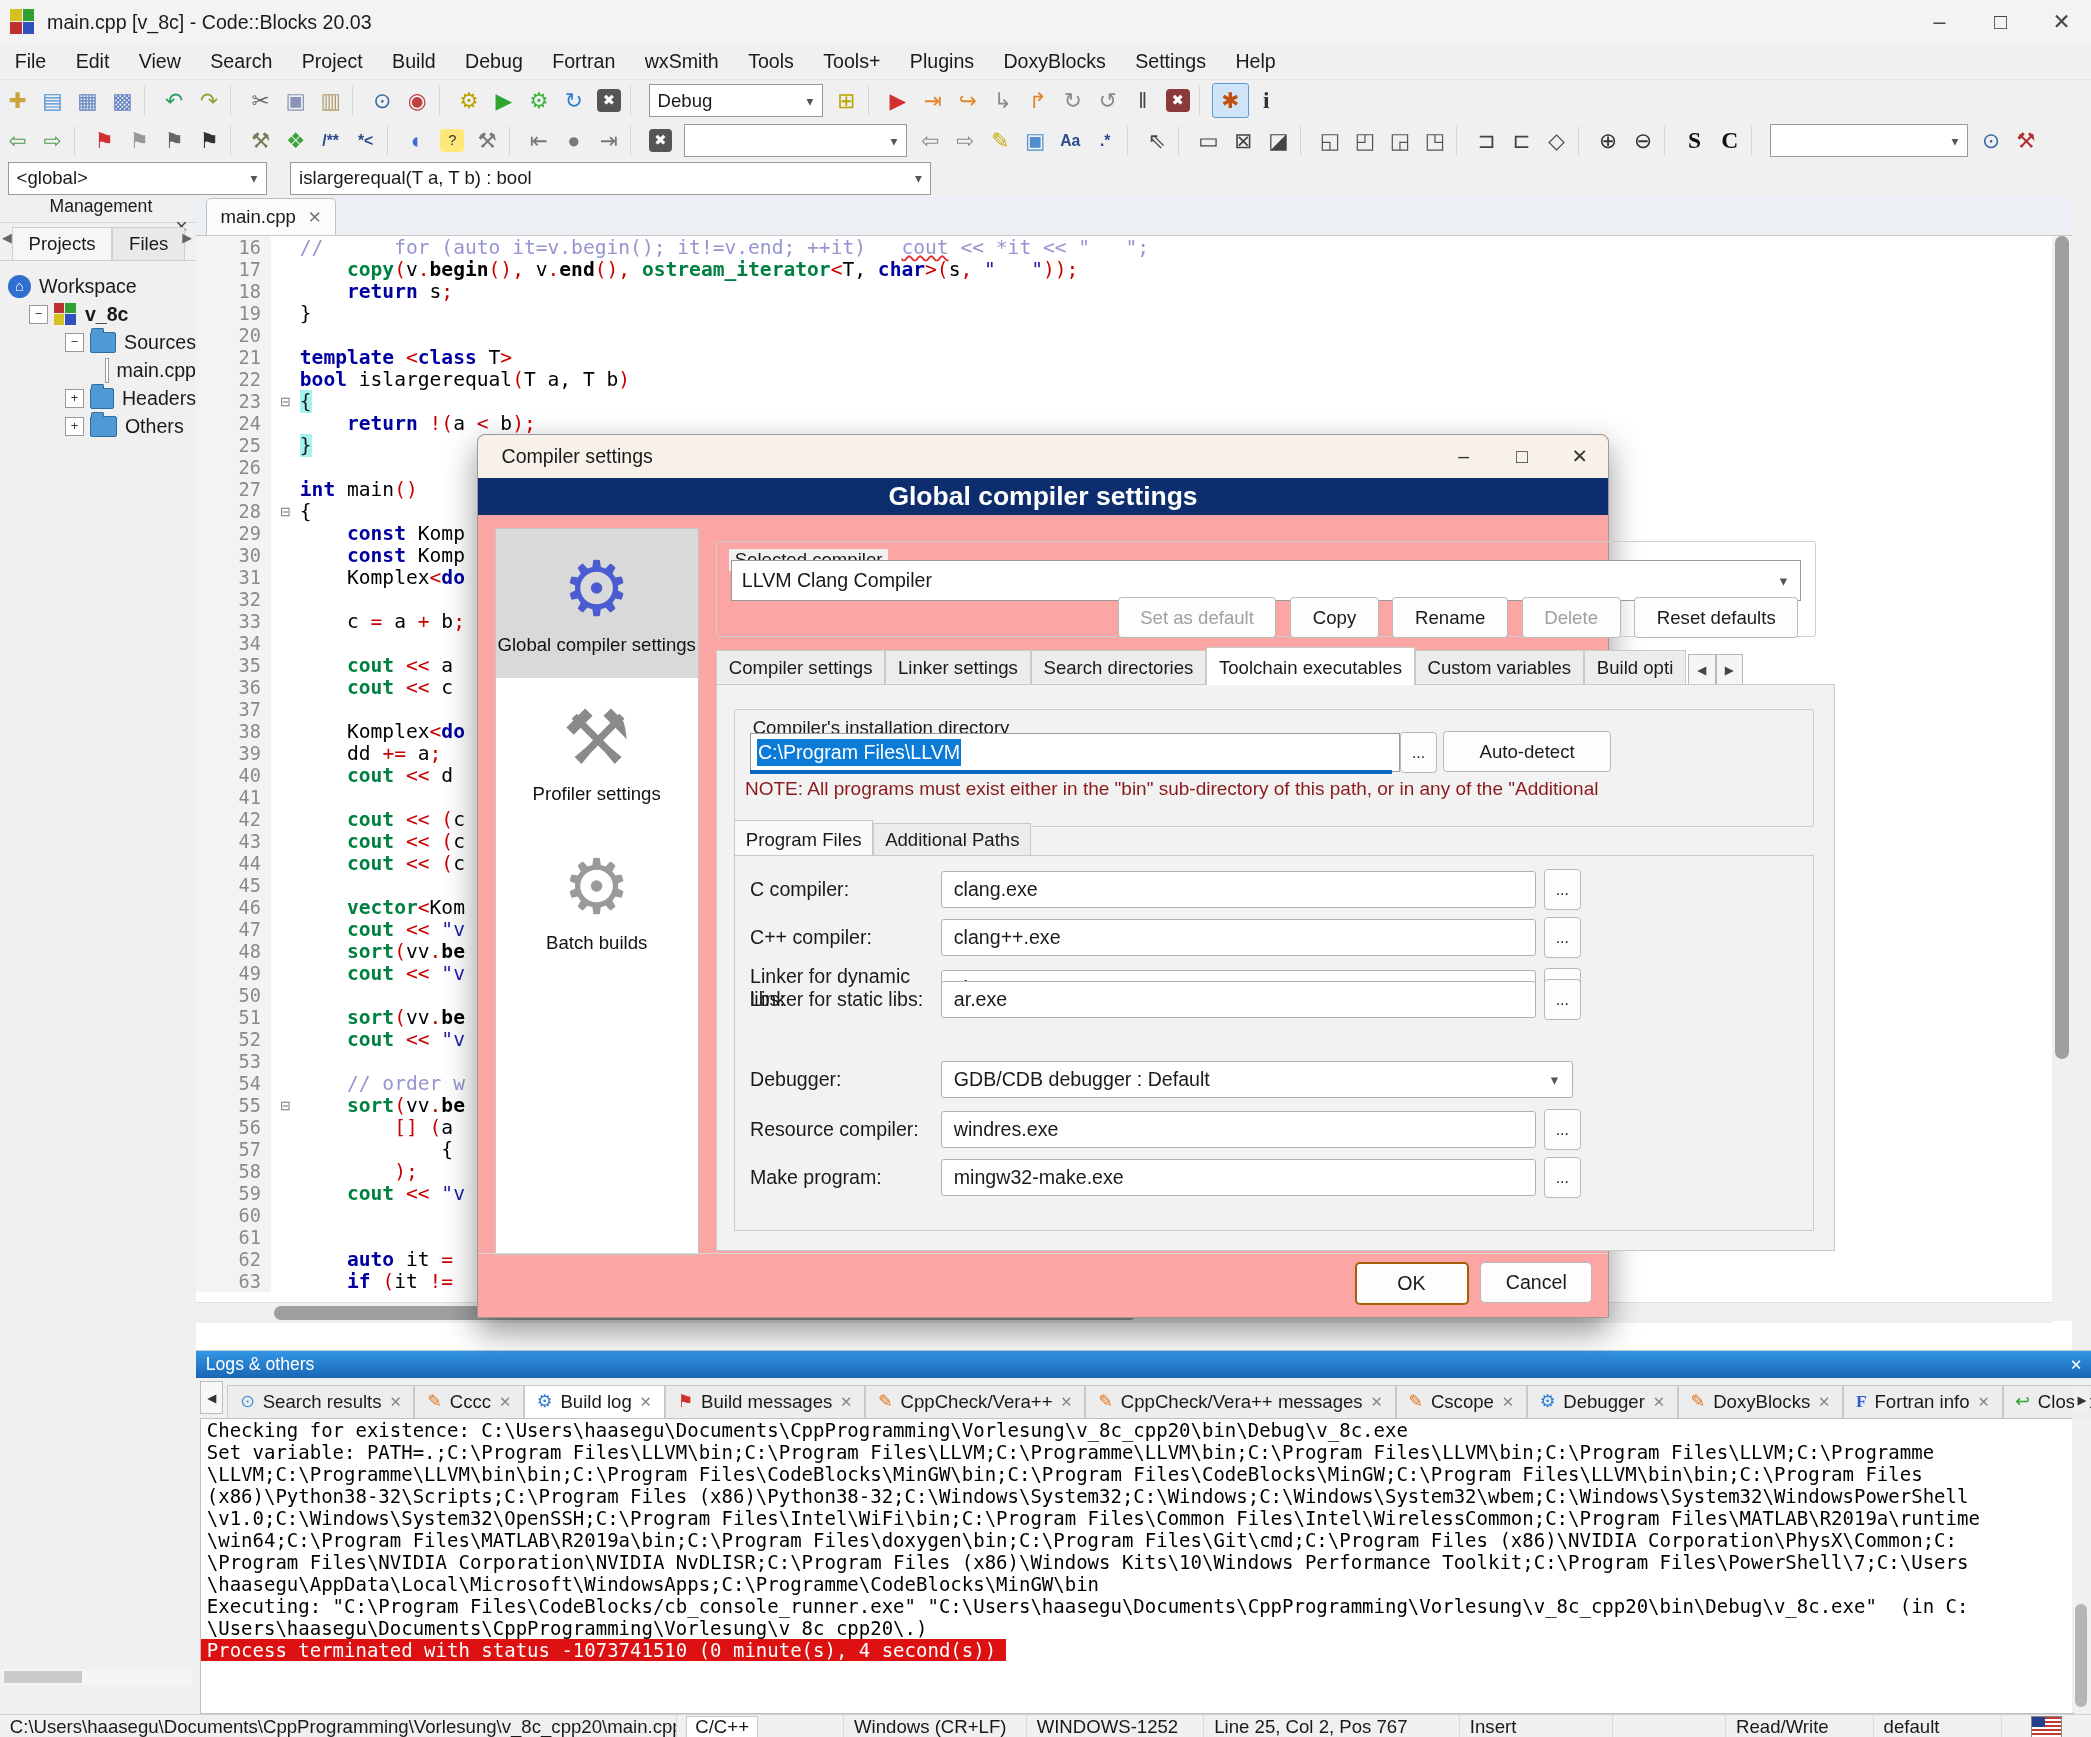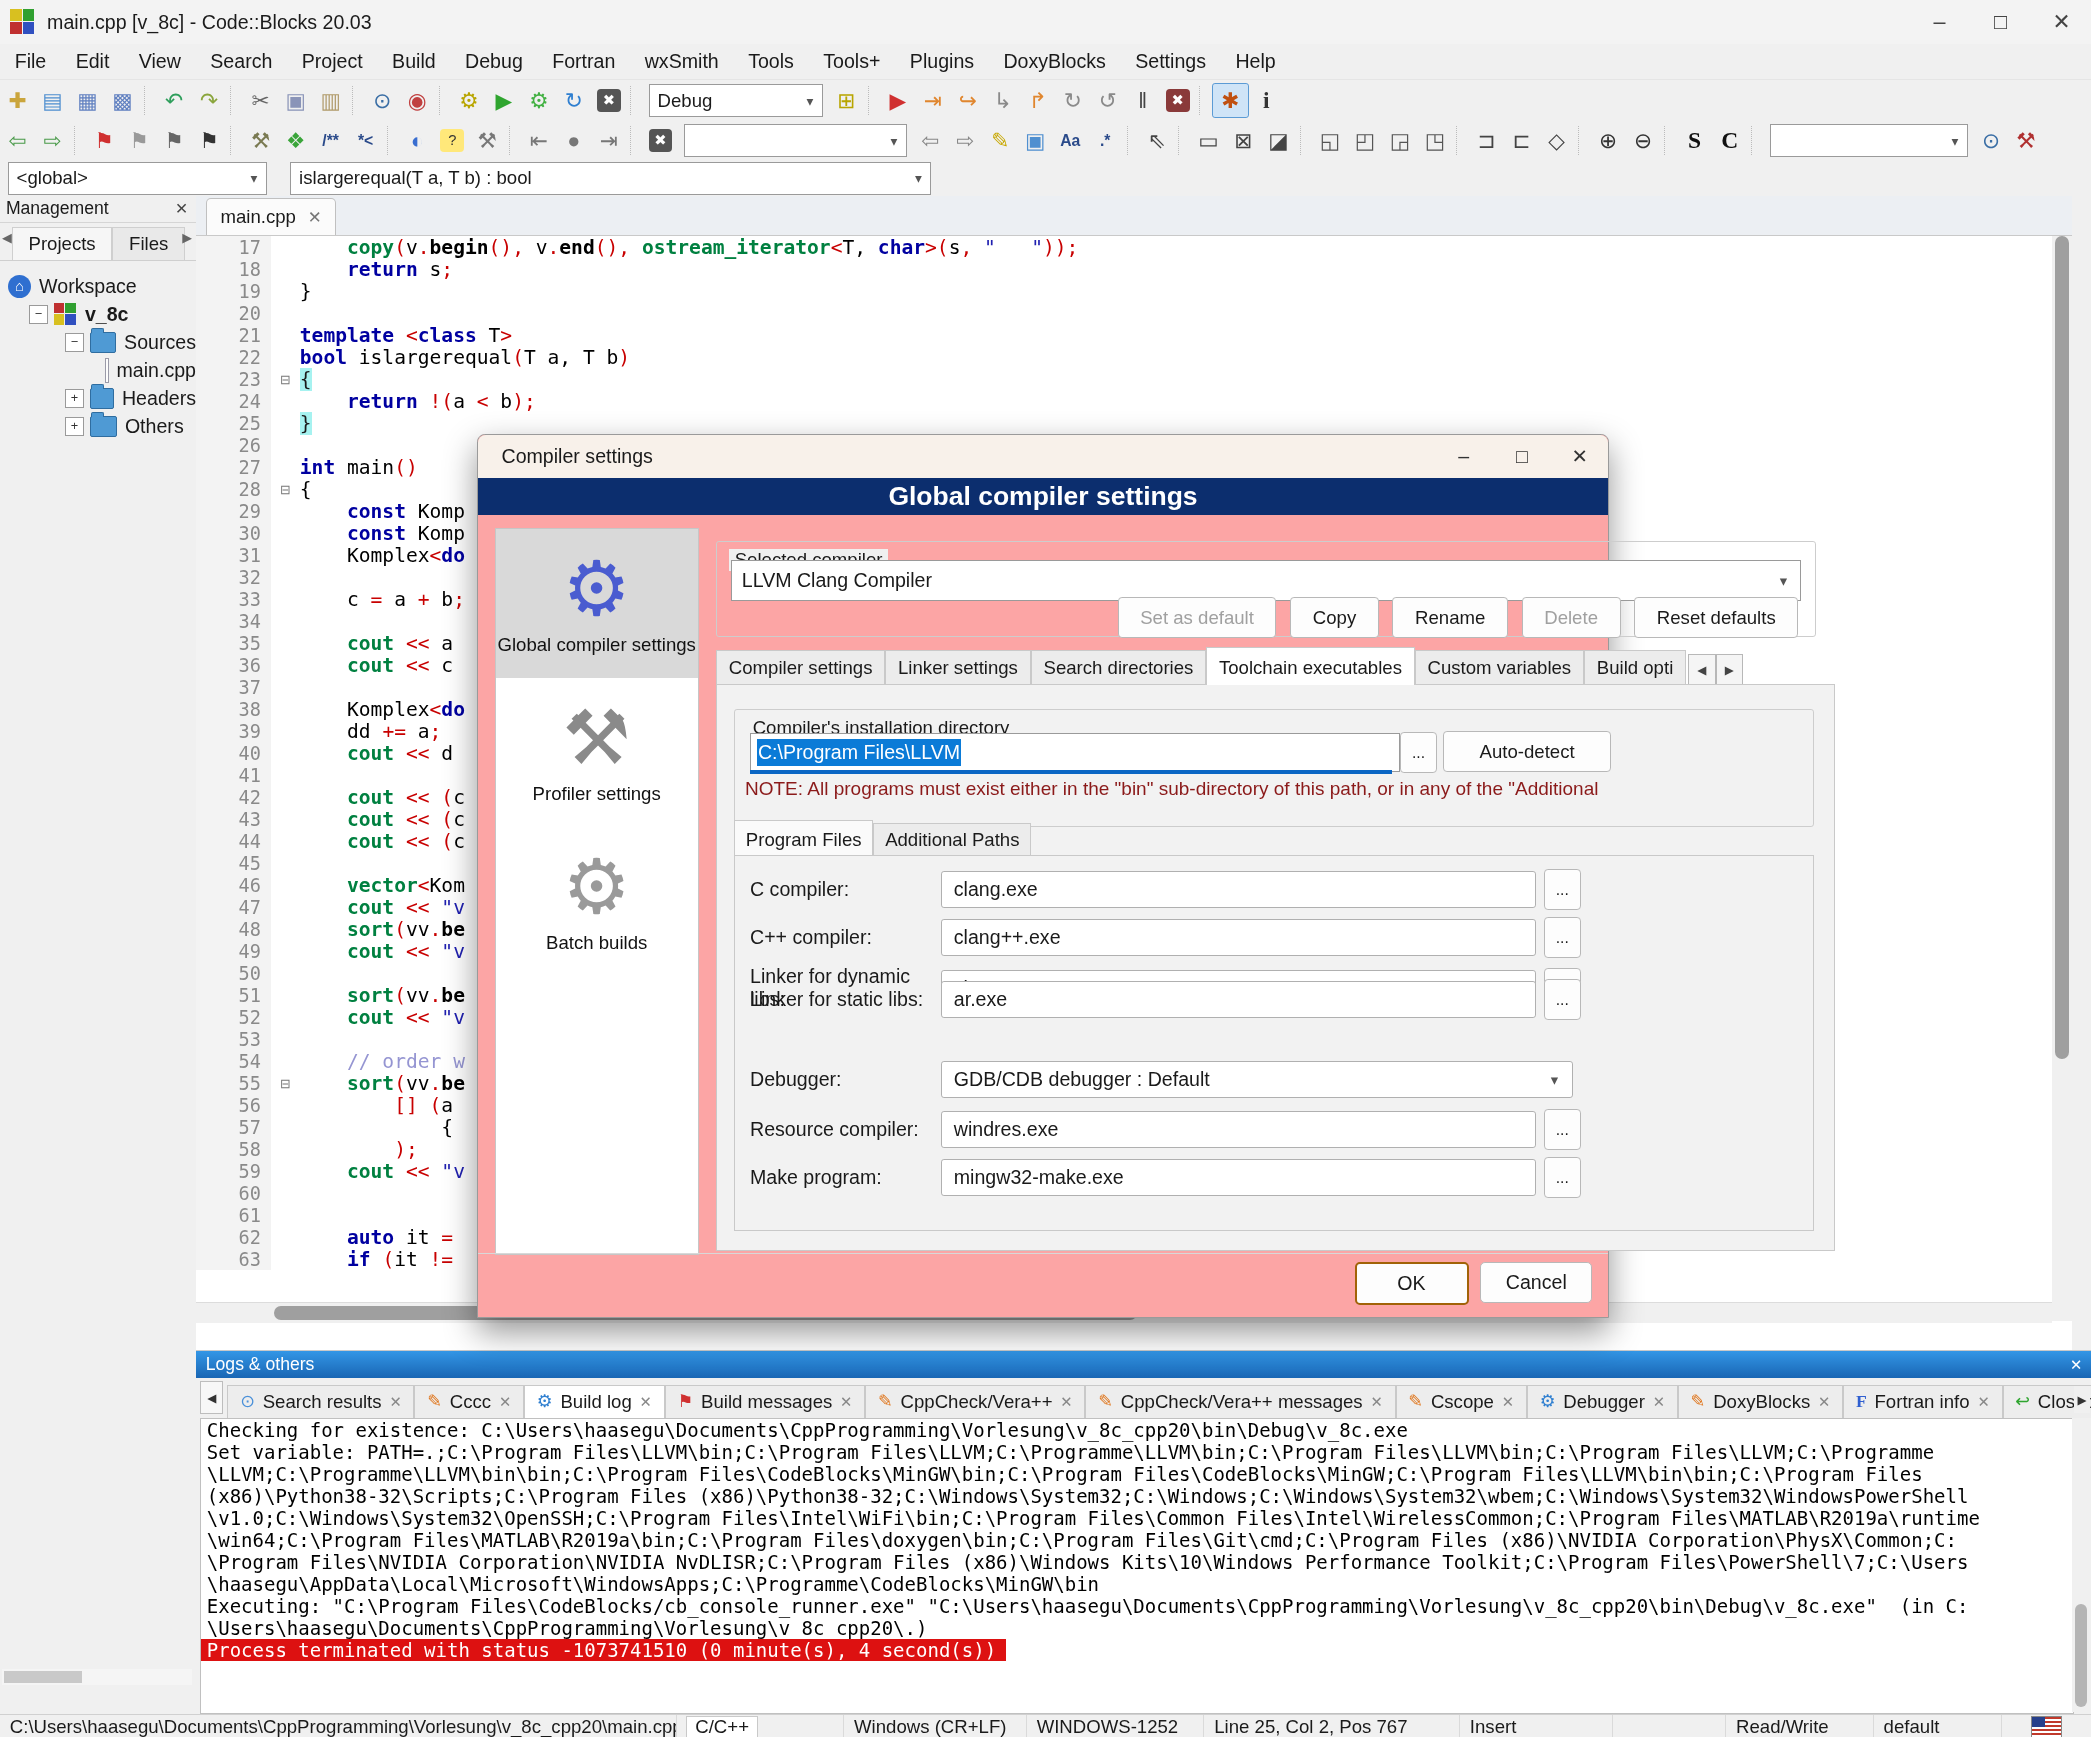--- a/index.html
+++ b/index.html
@@ -28,21 +28,21 @@
   .serificon{font-family:"Liberation Serif",serif;font-size:23.5px;font-weight:bold;}
   .tbsep{width:7.8px;height:29px;margin:0 3.9px;border-left:1px dotted #bbb;flex:0 0 auto;}
   .tbcombo{height:31px;background:#fff;border:1px solid #9a9a9a;display:flex;align-items:center;margin:0 5.9px;flex:0 0 auto;}
   .tbcombo-val{flex:1;padding-left:7.8px;font-size:18.6px;}
   .tbcombo-arrow{width:23.5px;text-align:center;color:#555;font-size:13.7px;}
   
   .symrow{position:absolute;left:0;top:160px;width:2092px;height:36px;background:#f0f0f0;display:flex;align-items:center;}
   .symcombo{height:31px;background:#fff;border:1px solid #9a9a9a;display:flex;align-items:center;}
   
   #mgmt{position:absolute;left:0;top:196px;width:196px;height:1518px;background:#f0f0f0;border-right:1px solid #c9c9c9;}
-  .mgmt-head{height:25.5px;display:flex;align-items:center;font-size:17.6px;padding-left:5.9px;background:#f0f0f0;border-bottom:1px solid #d5d5d5;}
+  .mgmt-head{height:25.5px;display:flex;align-items:center;font-size:17.6px;padding-left:5.9px;background:#f0f0f0;border-bottom:1px solid #d5d5d5;flex-direction:column;}
   .mgmt-close{margin-left:auto;margin-right:7.8px;color:#444;font-size:15.7px;}
   .mgmt-tabs{height:37px;display:flex;align-items:flex-end;padding-left:11.8px;position:relative;border-bottom:1px solid #cfcfcf;}
   .mgmt-tab{font-size:18.6px;padding:4.9px 15.7px;border:1px solid #cfcfcf;border-bottom:none;background:#e9e9e9;}
   .mgmt-tab.active{background:#f6f6f6;}
   .mgmt-arrow{position:absolute;top:7.8px;font-size:12.7px;color:#666;}
   .tree{padding-top:11.8px;}
   .treerow{height:28px;display:flex;align-items:center;font-size:19.6px;}
   .expander{width:16.7px;height:16.7px;border:1px solid #9a9a9a;background:#fff;display:flex;align-items:center;justify-content:center;font-size:12.7px;color:#333;margin-right:5.9px;flex:0 0 auto;}
   .tree-home{width:23.5px;height:23.5px;border-radius:50%;background:#2f6fd0;color:#fff;display:flex;align-items:center;justify-content:center;font-size:14.7px;margin-right:7.8px;}
   .tree-blocks{width:23.5px;height:23.5px;display:grid;grid-template-columns:10.8px 10.8px;grid-template-rows:10.8px 10.8px;gap:1px;margin-right:7.8px;}
@@ -483,20 +483,21 @@
   </div>
 
   <div id="editor">
     <div class="edtabs">
       <span class="edtab">
         <span>main.cpp</span>
         <span class="x">✕</span>
       </span>
     </div>
     <div id="code">
+        <div class="cl"><span class="ln">16</span><span class="fold"></span><span class="codetxt"><span class="seg-c">//      for (auto it=v.begin(); it!=v.end; ++it)   </span><span class="seg-c seg-sq">cout</span><span class="seg-c"> &lt;&lt; *it &lt;&lt; "   ";</span></span></div>
         <div class="cl"><span class="ln">17</span><span class="fold"></span><span class="codetxt"><span class="seg-t">    </span><span class="seg-f">copy</span><span class="seg-o">(</span><span class="seg-t">v</span><span class="seg-o">.</span><span class="seg-b">begin</span><span class="seg-o">(), </span><span class="seg-t">v</span><span class="seg-o">.</span><span class="seg-b">end</span><span class="seg-o">(), </span><span class="seg-f">ostream_iterator</span><span class="seg-o">&lt;</span><span class="seg-t">T, </span><span class="seg-k">char</span><span class="seg-o">&gt;(</span><span class="seg-t">s</span><span class="seg-o">, </span><span class="seg-s">"   "</span><span class="seg-o">));</span></span></div>
         <div class="cl"><span class="ln">18</span><span class="fold"></span><span class="codetxt"><span class="seg-t">    </span><span class="seg-k">return</span><span class="seg-t"> s</span><span class="seg-o">;</span></span></div>
         <div class="cl"><span class="ln">19</span><span class="fold"></span><span class="codetxt"><span class="seg-t">}</span></span></div>
         <div class="cl"><span class="ln">20</span><span class="fold"></span><span class="codetxt"></span></div>
         <div class="cl"><span class="ln">21</span><span class="fold"></span><span class="codetxt"><span class="seg-k">template</span><span class="seg-o"> &lt;</span><span class="seg-k">class</span><span class="seg-t"> T</span><span class="seg-o">&gt;</span></span></div>
         <div class="cl"><span class="ln">22</span><span class="fold"></span><span class="codetxt"><span class="seg-k">bool</span><span class="seg-t"> islargerequal</span><span class="seg-o">(</span><span class="seg-t">T a, T b</span><span class="seg-o">)</span></span></div>
         <div class="cl"><span class="ln">23</span><span class="fold">⊟</span><span class="codetxt"><span class="seg-hl">{</span></span></div>
         <div class="cl"><span class="ln">24</span><span class="fold"></span><span class="codetxt"><span class="seg-t">    </span><span class="seg-k">return</span><span class="seg-t"> </span><span class="seg-o">!(</span><span class="seg-t">a </span><span class="seg-o">&lt;</span><span class="seg-t"> b</span><span class="seg-o">);</span></span></div>
         <div class="cl"><span class="ln">25</span><span class="fold"></span><span class="codetxt"><span class="seg-hl">}</span></span></div>
         <div class="cl"><span class="ln">26</span><span class="fold"></span><span class="codetxt"></span></div>

